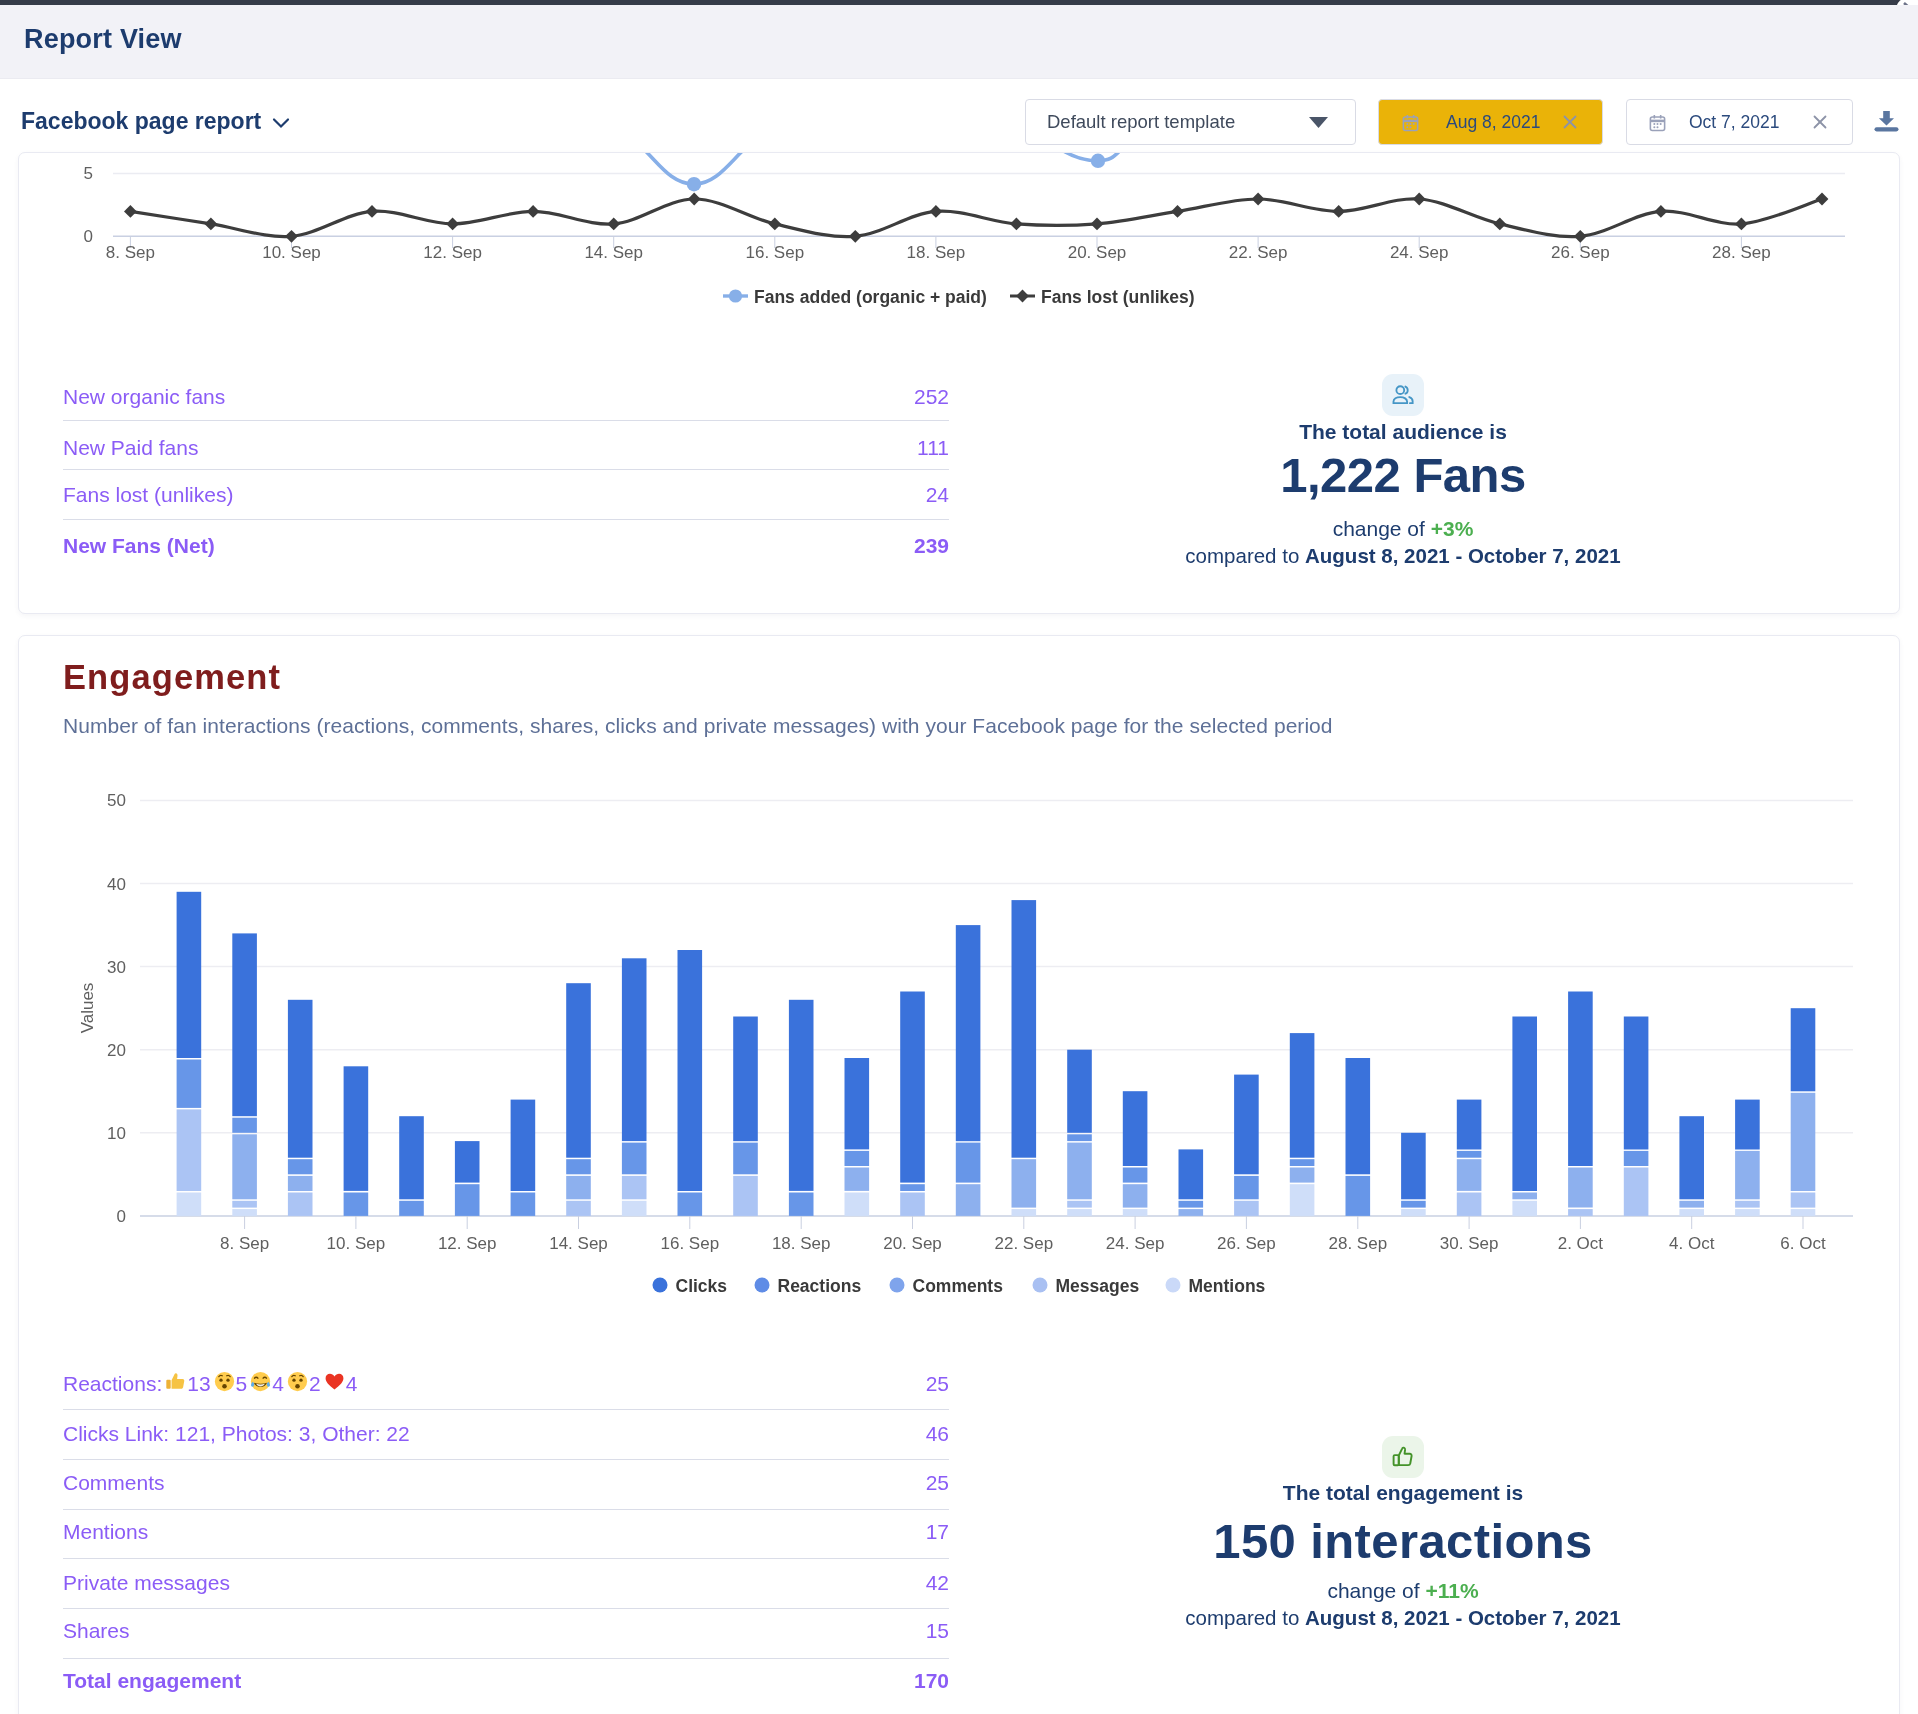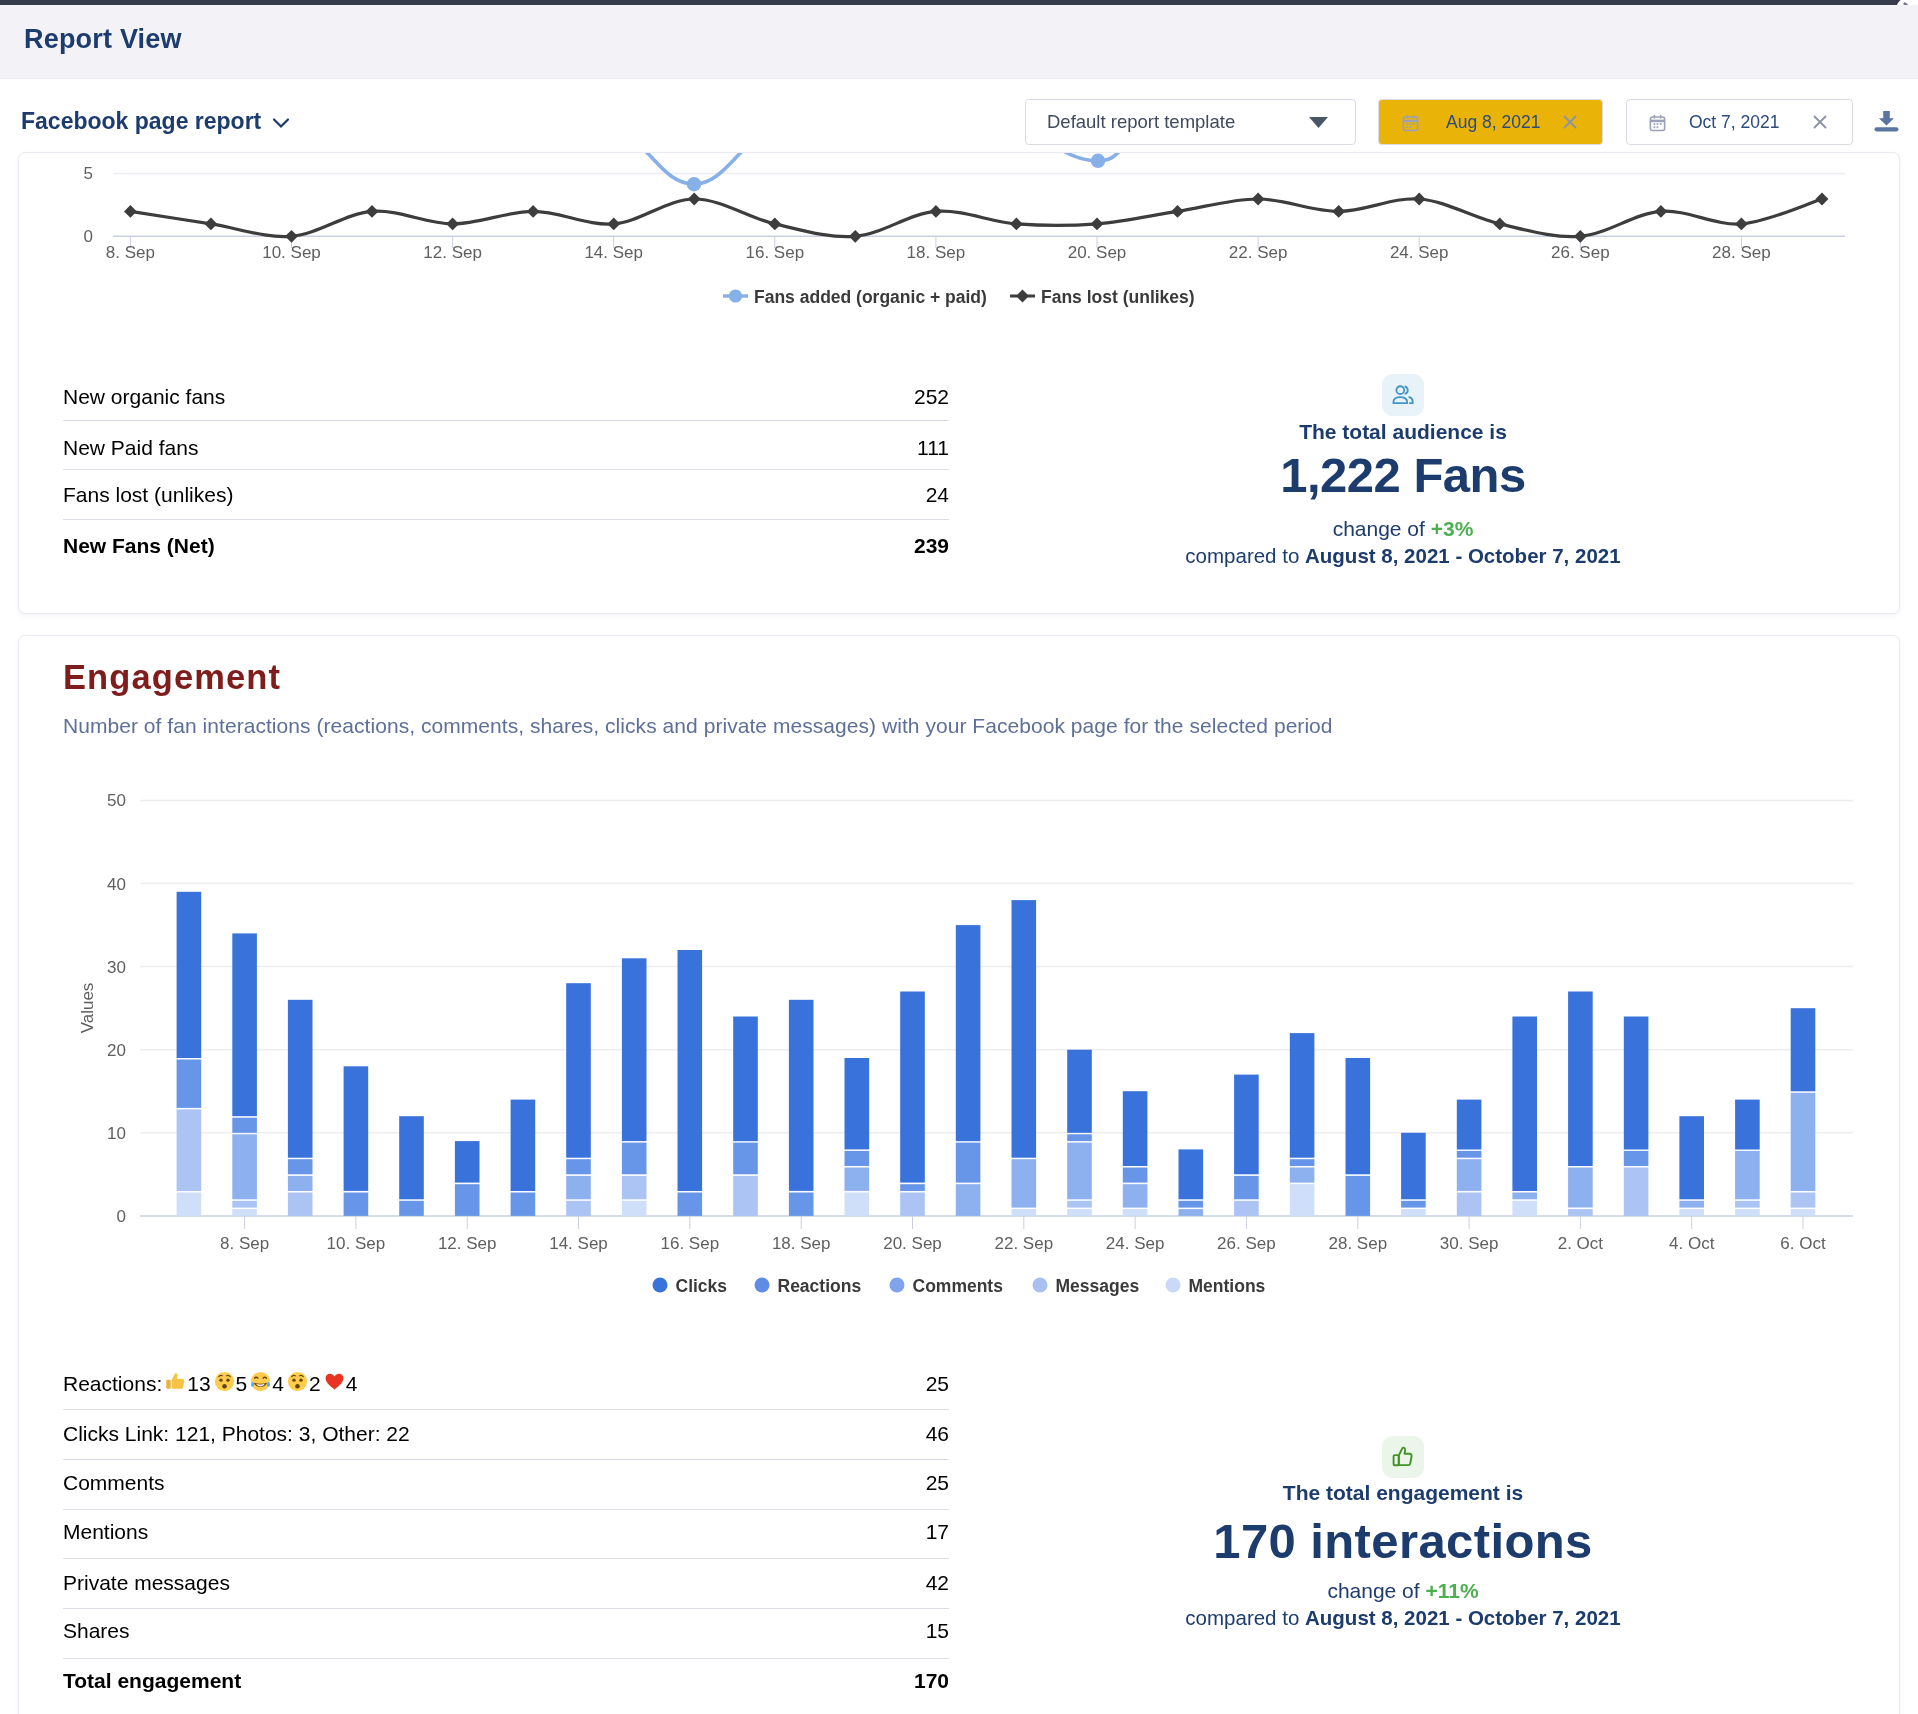--- a/index.html
+++ b/index.html
@@ -1,18 +1,18 @@
 <!DOCTYPE html>
 <html><head><meta charset="utf-8"><style>
 * { margin:0; padding:0; box-sizing:border-box; }
 html,body { width:1918px; height:1714px; background:#fff; font-family:'Liberation Sans',sans-serif; overflow:hidden; position:relative; }
 .abs { position:absolute; }
 .navy { color:#1d3c6e; }
 .card { position:absolute; left:18px; width:1882px; background:#fff; border:1px solid #e9eaf2; border-radius:7px; box-shadow:0 2px 5px rgba(50,50,90,0.05); }
-.trow { position:absolute; left:44px; width:886px; height:44px; display:flex; justify-content:space-between; align-items:center; color:#000000; font-size:21px; }
+.trow { position:absolute; left:44px; width:886px; height:44px; display:flex; justify-content:space-between; align-items:center; color:#8b5cf6; font-size:21px; }
 .tsep { position:absolute; left:44px; width:886px; border-top:1px solid #dadde8; }
 .panel { position:absolute; width:928px; left:920px; text-align:center; color:#1d3c6e; }
 .iconbox { display:inline-flex; align-items:center; justify-content:center; width:42px; height:42px; border-radius:11px; }
 </style></head>
 <body>
 <div class="abs" style="left:0;top:0;width:1905px;height:4.5px;background:#363c49;"></div>
 <div class="abs" style="left:1896px;top:-3px;width:26px;height:26px;border-radius:50%;background:#fff;box-shadow:0 1px 3px rgba(0,0,0,0.18);"></div>
 <svg class="abs" style="left:1900px;top:1px;" width="15" height="16" viewBox="0 0 15 16" fill="none" stroke="#6d7389" stroke-width="2.6">
     <path d="M4 2 L11 8 L4 14"></path>
   </svg>
@@ -412,16 +412,16 @@
 <div class="tsep" style="top:1021.8px;"></div>
 
   <div class="panel" style="top:0;height:1200px;">
     <div class="iconbox" style="position:absolute;left:443px;top:800px;background:#ebf5e9;">
         <svg width="27" height="27" viewBox="0 0 24 24" fill="none" stroke="#44932a" stroke-width="1.7" stroke-linejoin="round" stroke-linecap="round">
           <path d="M7.8 10.2 10.8 4.1 c0.3-0.7 0.9-1.1 1.5-0.8 0.8 0.3 1.2 1.1 1.1 2 l-0.5 3.3 h4.6 c1.1 0 1.9 1 1.7 2.1 l-1.2 6.6 c-0.2 0.9-0.9 1.5-1.8 1.5 H7.8 Z"></path>
           <rect x="3.2" y="9.9" width="4.6" height="9" rx="1"></rect>
         </svg>
       </div>
     <div style="position:absolute;width:100%;top:846px;line-height:22px;font-size:21px;font-weight:bold;">The total engagement is</div>
-    <div style="position:absolute;width:100%;top:879px;line-height:52px;font-size:49px;font-weight:bold;letter-spacing:0.4px;">170 interactions</div>
+    <div style="position:absolute;width:100%;top:879px;line-height:52px;font-size:49px;font-weight:bold;letter-spacing:0.4px;">150 interactions</div>
     <div style="position:absolute;width:100%;top:942px;line-height:26px;font-size:21px;">change of <span style="color:#4caf50;font-weight:bold;">+11%</span></div>
     <div style="position:absolute;width:100%;top:968.5px;line-height:26px;font-size:20.5px;">compared to <span style="font-weight:bold;">August 8, 2021 - October 7, 2021</span></div>
   </div>
 </div>
 </body></html>

